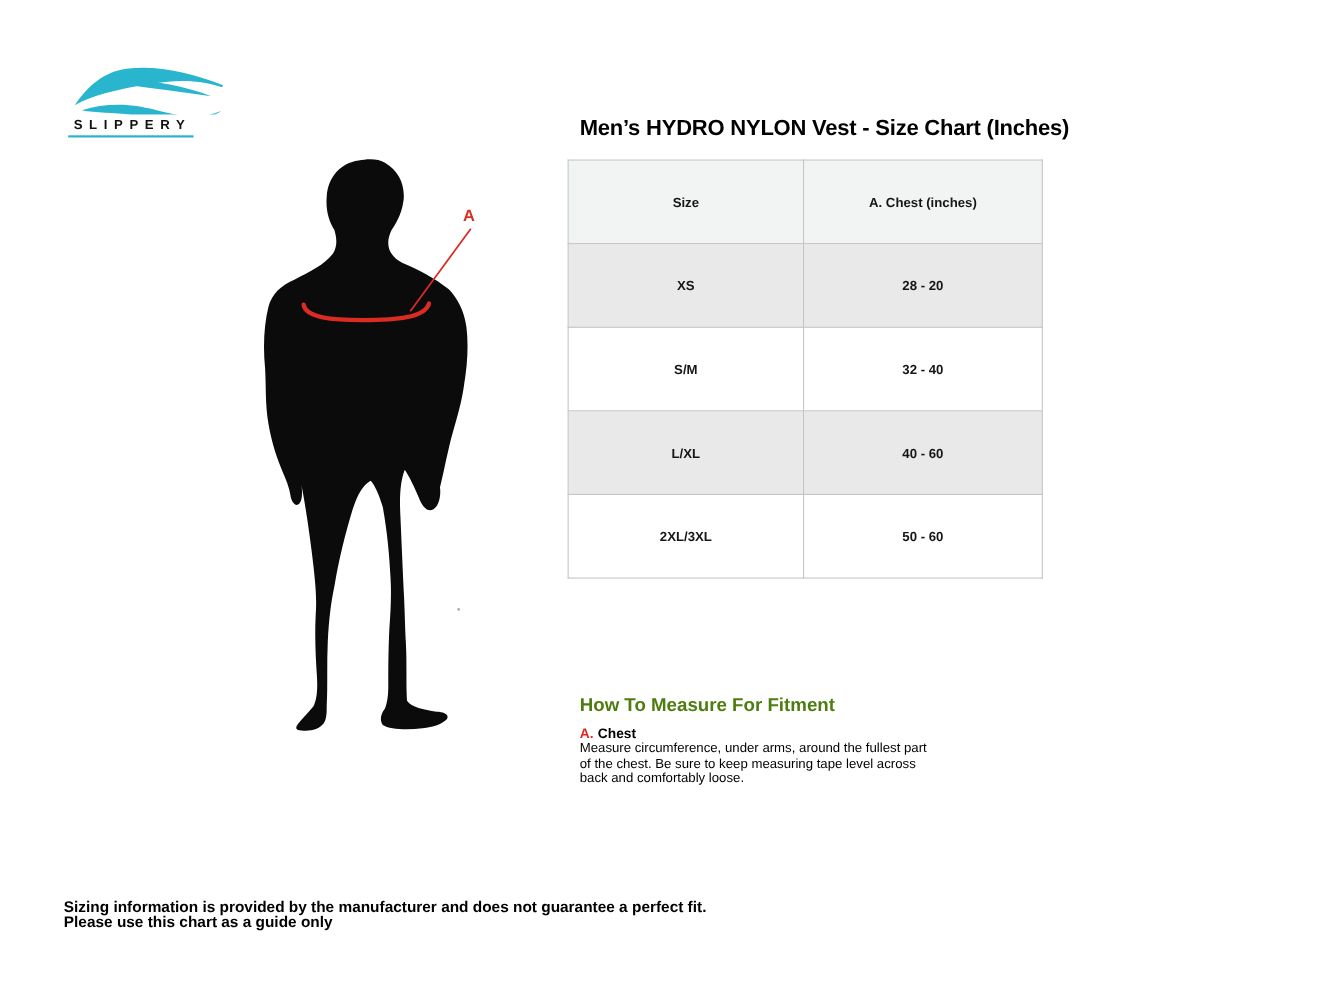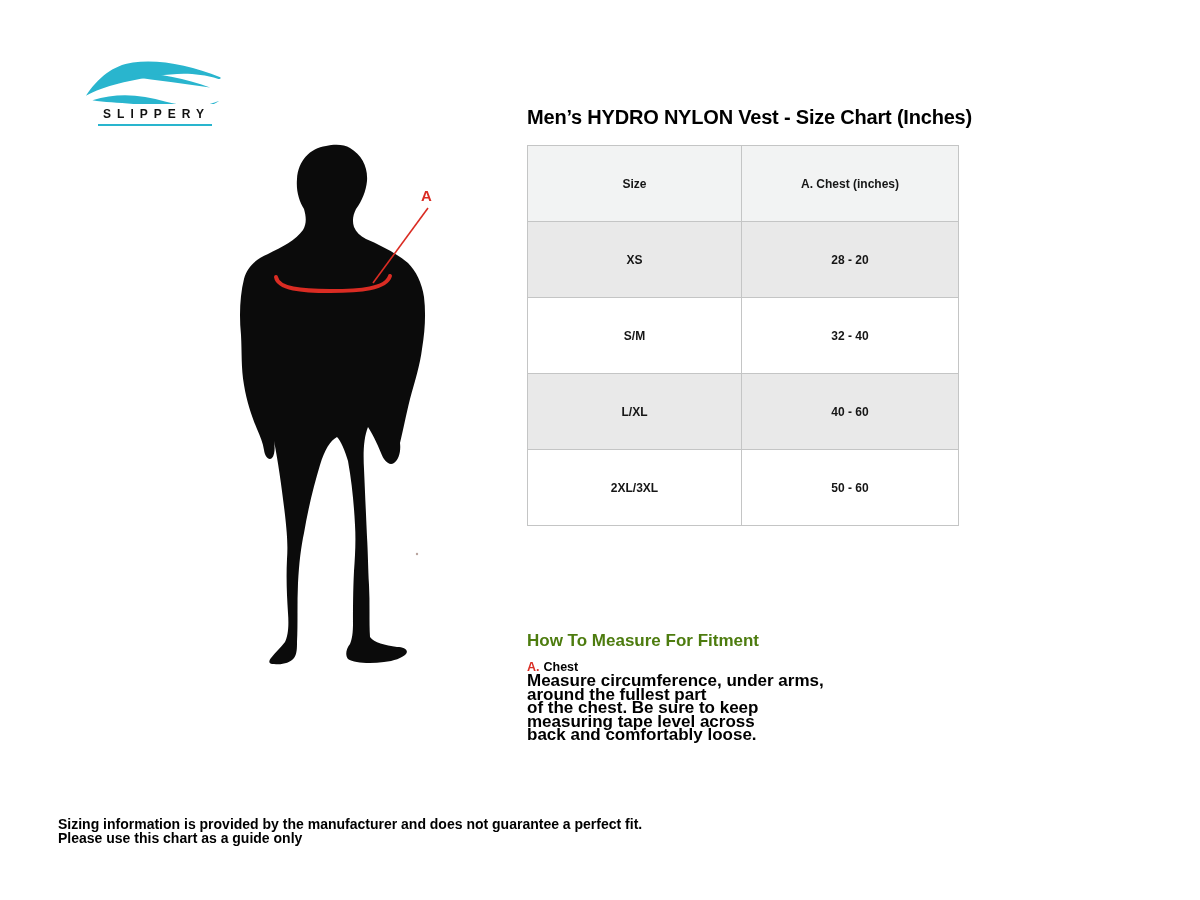--- a/index.html
+++ b/index.html
@@ -10,58 +10,58 @@
     --header-bg:#f2f3f3;
     --row-alt:#e9e9e9;
   }
   html,body{margin:0;padding:0;background:#fff;}
   .canvas{
     position:relative;width:1200px;height:900px;background:#ffffff;
     font-family:"Liberation Sans", sans-serif;color:var(--ink);overflow:hidden;
   }
 
   
-  .logo{position:absolute;left:80px;top:58px;width:150px;text-align:center;}
+  .logo{position:absolute;left:62px;top:58px;width:150px;text-align:left;}
   .logo svg{display:block;width:148px;height:46px;}
   .logo-text{
     display:inline-block;margin-top:2px;padding:0 2px 3px 2px;
     font-size:12px;font-weight:700;letter-spacing:6px;color:#111;
     border-bottom:2px solid var(--teal);text-indent:3px;
   }
 
   
   .figure{position:absolute;left:238px;top:143px;width:204px;height:530px;}
   .figure svg{display:block;width:204px;height:530px;}
   .fig-a-label{font:700 15px "Liberation Sans", sans-serif;}
 
   
   .page-title{
     position:absolute;left:527px;top:106px;margin:0;
     font-size:20px;font-weight:700;letter-spacing:-0.2px;color:#000;white-space:nowrap;
   }
   table.size-chart{
-    position:absolute;left:527px;top:145px;width:431px;
+    position:absolute;left:516px;top:145px;width:431px;
     border-collapse:collapse;table-layout:fixed;
   }
   table.size-chart th, table.size-chart td{
     border:1px solid var(--border);
     height:75px;text-align:center;vertical-align:middle;
     font-size:12px;font-weight:700;color:#161616;padding:0;
   }
   table.size-chart col.c1{width:214px;}
   table.size-chart col.c2{width:217px;}
   table.size-chart thead th{background:var(--header-bg);}
   table.size-chart tbody tr:nth-child(odd) td{background:var(--row-alt);}
   table.size-chart tbody tr:nth-child(even) td{background:#ffffff;}
 
   .measure{position:absolute;left:527px;top:631px;width:320px;}
   .measure h2{margin:0;font-size:17px;font-weight:700;color:#4d7c0f;white-space:nowrap;}
   .measure .item-head{margin-top:9px;font-size:12.5px;font-weight:700;color:#000;}
   .measure .item-head .marker{color:var(--red);margin-right:4px;}
-  .measure .desc{font-size:17px;line-height:13.5px;font-weight:700;color:#000;}
+  .measure .desc{font-size:12px;line-height:13.5px;font-weight:400;color:#000;}
 
   .disclaimer{
     position:absolute;left:58px;top:817px;
     font-size:14px;font-weight:700;line-height:14px;color:#000;
   }
 </style>
 </head>
 <body>
 
 <div class="canvas">

